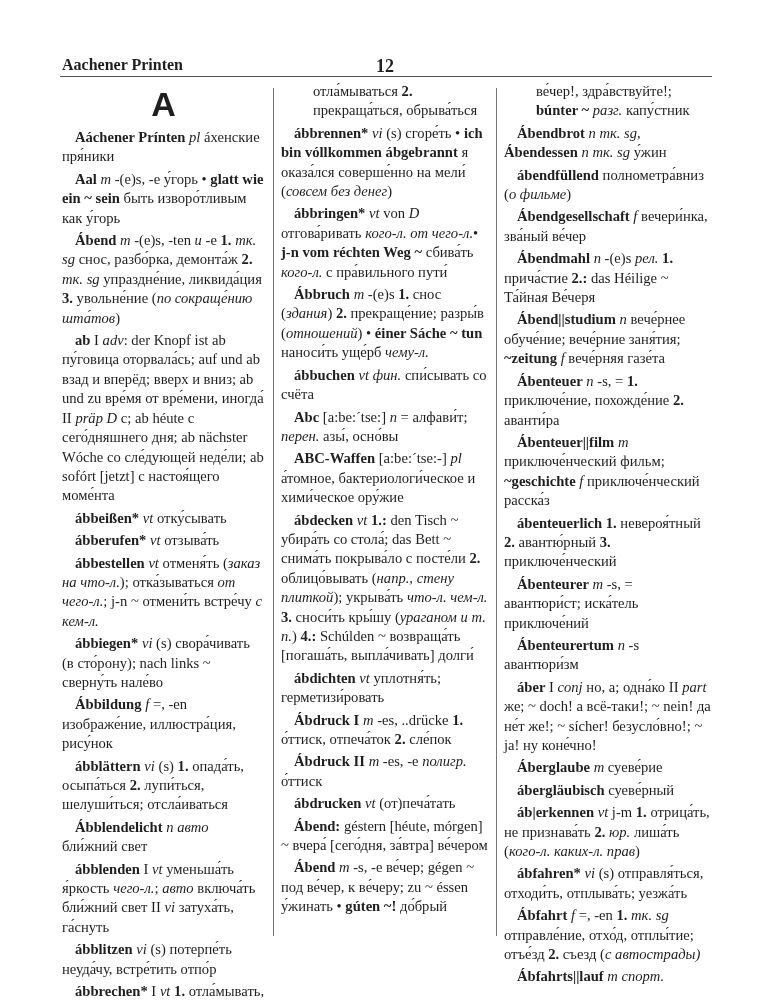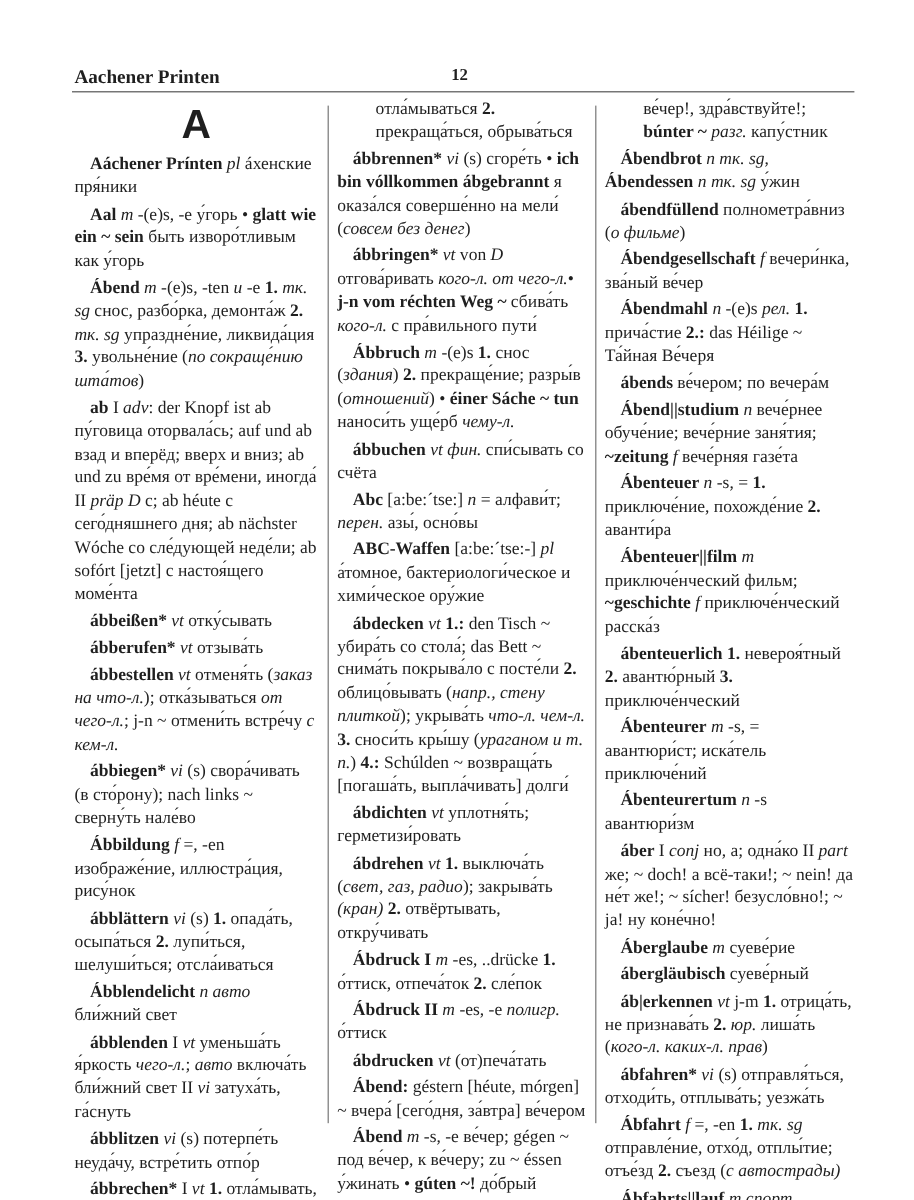--- a/index.html
+++ b/index.html
@@ -1,20 +1,20 @@
 <!DOCTYPE html>
 <html><head>
 <meta charset="utf-8">
 <style>
   html, body { margin: 0; padding: 0; background: #ffffff; }
   body { width: 762px; height: 1000px; position: relative; overflow: hidden;
          font-family: "Liberation Serif", "DejaVu Serif", serif; color: #1f1f1f; }
   .header { position: absolute; left: 62px; top: 52px; width: 650px; height: 24px; }
   .running-head { position: absolute; left: 0; top: 4px; font-weight: bold; font-size: 16px; }
-  .page-number { position: absolute; left: 314px; top: 4px; font-weight: bold; font-size: 14px; }
+  .page-number { position: absolute; left: 314px; top: 4px; font-weight: bold; font-size: 18px; }
   .header-rule { position: absolute; left: 60px; top: 76px; width: 652px; height: 0; border-top: 1px solid #555; }
   .col { position: absolute; top: 82px; font-size: 14.6px; line-height: 19.4px; }
   .col1 { left: 62px; width: 203px; }
   .col2 { left: 281px; width: 207px; }
   .col3 { left: 504px; width: 207px; }
   .vrule { position: absolute; top: 88px; width: 0; border-left: 1px solid #777; }
   .vr1 { left: 273px; height: 848px; }
   .vr2 { left: 496px; height: 848px; }
   .letter { text-align: center; font-family: "Liberation Sans", "DejaVu Sans", sans-serif;
             font-weight: bold; font-size: 34px; line-height: 40px; margin: 2px 0 4px 0; }
@@ -55,34 +55,32 @@
 <div class="col col2">
     <div class="entry cont"><span>отла́мываться </span><b>2.</b><span> прекраща́ться, обрыва́ться</span></div>
     <div class="entry"><b>ábbrennen*</b><span> </span><i>vi</i><span> (s) сгоре́ть • </span><b>ich bin vóllkommen ábgebrannt</b><span> я оказа́лся соверше́нно на мели́ (</span><i>совсем без денег</i><span>)</span></div>
     <div class="entry"><b>ábbringen*</b><span> </span><i>vt</i><span> von </span><i>D</i><span> отгова́ривать </span><i>кого-л. от чего-л.</i><span>• </span><b>j-n vom réchten Weg ~</b><span> сбива́ть </span><i>кого-л.</i><span> с пра́вильного пути́</span></div>
     <div class="entry"><b>Ábbruch</b><span> </span><i>m</i><span> -(e)s </span><b>1.</b><span> снос (</span><i>здания</i><span>) </span><b>2.</b><span> прекраще́ние; разры́в (</span><i>отношений</i><span>) • </span><b>éiner Sáche ~ tun</b><span> наноси́ть уще́рб </span><i>чему-л.</i></div>
     <div class="entry"><b>ábbuchen</b><span> </span><i>vt фин.</i><span> спи́сывать со счёта</span></div>
     <div class="entry"><b>Abc</b><span> [a:be:´tse:] </span><i>n</i><span> = алфави́т; </span><i>перен.</i><span> азы́, осно́вы</span></div>
     <div class="entry"><b>ABC-Waffen</b><span> [a:be:´tse:-] </span><i>pl</i><span> а́томное, бактериологи́ческое и хими́ческое ору́жие</span></div>
     <div class="entry"><b>ábdecken</b><span> </span><i>vt</i><span> </span><b>1.:</b><span> den Tisch ~ убира́ть со стола́; das Bett ~ снима́ть покрыва́ло с посте́ли </span><b>2.</b><span> облицо́вывать (</span><i>напр., стену плиткой</i><span>); укрыва́ть </span><i>что-л. чем-л.</i><span> </span><b>3.</b><span> сноси́ть кры́шу (</span><i>ураганом и т. п.</i><span>) </span><b>4.:</b><span> Schúlden ~ возвраща́ть [погаша́ть, выпла́чивать] долги́</span></div>
     <div class="entry"><b>ábdichten</b><span> </span><i>vt</i><span> уплотня́ть; герметизи́ровать</span></div>
-    <div class="entry"><b>ábdrehen</b><span> </span><i>vt</i><span> </span><b>1.</b><span> выключа́ть (</span><i>свет, газ, радио</i><span>); закрыва́ть </span><i>(кран)</i><span> </span><b>2.</b><span> отвёртывать, откру́чивать</span></div>
     <div class="entry"><b>Ábdruck I</b><span> </span><i>m</i><span> -es, ..drücke </span><b>1.</b><span> о́ттиск, отпеча́ток </span><b>2.</b><span> сле́пок</span></div>
     <div class="entry"><b>Ábdruck II</b><span> </span><i>m</i><span> -es, -e </span><i>полигр.</i><span> о́ттиск</span></div>
     <div class="entry"><b>ábdrucken</b><span> </span><i>vt</i><span> (от)печа́тать</span></div>
     <div class="entry"><b>Ábend:</b><span> géstern [héute, mórgen] ~ вчера́ [сего́дня, за́втра] ве́чером</span></div>
     <div class="entry"><b>Ábend</b><span> </span><i>m</i><span> -s, -e ве́чер; gégen ~ под ве́чер, к ве́черу; zu ~ éssen у́жинать • </span><b>gúten ~!</b><span> до́брый</span></div>
   </div>
 <div class="col col3">
     <div class="entry cont"><span>ве́чер!, здра́вствуйте!; </span><b>búnter ~</b><span> </span><i>разг.</i><span> капу́стник</span></div>
     <div class="entry"><b>Ábendbrot</b><span> </span><i>n тк. sg</i><span>, </span><b>Ábendessen</b><span> </span><i>n тк. sg</i><span> у́жин</span></div>
     <div class="entry"><b>ábendfüllend</b><span> полнометра́вниз (</span><i>о фильме</i><span>)</span></div>
     <div class="entry"><b>Ábendgesellschaft</b><span> </span><i>f</i><span> вечери́нка, зва́ный ве́чер</span></div>
     <div class="entry"><b>Ábendmahl</b><span> </span><i>n</i><span> -(e)s </span><i>рел.</i><span> </span><b>1.</b><span> прича́стие </span><b>2.:</b><span> das Héilige ~ Та́йная Ве́черя</span></div>
-    <div class="entry"><b>ábends</b><span> ве́чером; по вечера́м</span></div>
     <div class="entry"><b>Ábend||studium</b><span> </span><i>n</i><span> вече́рнее обуче́ние; вече́рние заня́тия; </span><b>~zeitung</b><span> </span><i>f</i><span> вече́рняя газе́та</span></div>
     <div class="entry"><b>Ábenteuer</b><span> </span><i>n</i><span> -s, = </span><b>1.</b><span> приключе́ние, похожде́ние </span><b>2.</b><span> аванти́ра</span></div>
     <div class="entry"><b>Ábenteuer||film</b><span> </span><i>m</i><span> приключе́нческий фильм; </span><b>~geschichte</b><span> </span><i>f</i><span> приключе́нческий расска́з</span></div>
     <div class="entry"><b>ábenteuerlich 1.</b><span> невероя́тный </span><b>2.</b><span> авантю́рный </span><b>3.</b><span> приключе́нческий</span></div>
     <div class="entry"><b>Ábenteurer</b><span> </span><i>m</i><span> -s, = авантюри́ст; иска́тель приключе́ний</span></div>
     <div class="entry"><b>Ábenteurertum</b><span> </span><i>n</i><span> -s авантюри́зм</span></div>
     <div class="entry"><b>áber</b><span> I </span><i>conj</i><span> но, а; одна́ко II </span><i>part</i><span> же; ~ doch! а всё-таки!; ~ nein! да не́т же!; ~ sícher! безусло́вно!; ~ ja! ну коне́чно!</span></div>
     <div class="entry"><b>Áberglaube</b><span> </span><i>m</i><span> суеве́рие</span></div>
     <div class="entry"><b>ábergläubisch</b><span> суеве́рный</span></div>
     <div class="entry"><b>áb|erkennen</b><span> </span><i>vt</i><span> j-m </span><b>1.</b><span> отрица́ть, не признава́ть </span><b>2.</b><span> </span><i>юр.</i><span> лиша́ть (</span><i>кого-л. каких-л. прав</i><span>)</span></div>

